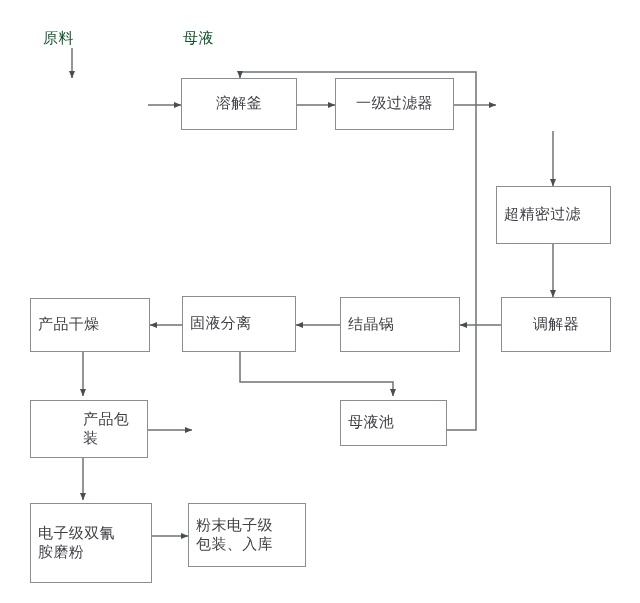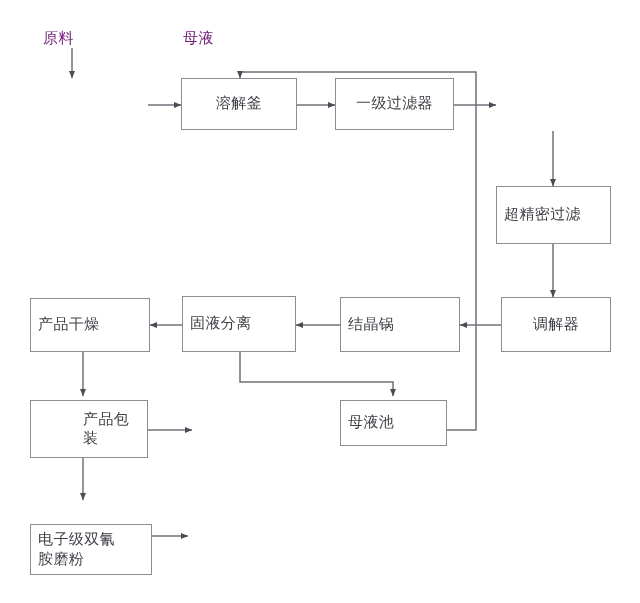--- a/index.html
+++ b/index.html
@@ -47,21 +47,21 @@
     text-align: left;
     white-space: pre-line;
   }
   .node.center .label {
     text-align: center;
     padding: 0 4px;
   }
   .freetext {
     position: absolute;
     font-size: 15px;
-    color: #701a75;
+    color: #14532d;
     letter-spacing: 0.5px;
     line-height: 1;
     z-index: 2;
     white-space: nowrap;
   }
 </style>
 </head>
 <body>
 
 <div id="canvas">
@@ -141,19 +141,23 @@
 
   <div class="node" style="left:30px; top:400px; width:118px; height:58px;padding-left:45px;">
     <span class="label">产品包装</span>
   </div>
 
 
   <div class="node" style="left:340px; top:400px; width:107px; height:46px;">
     <span class="label">母液池</span>
   </div>
 
-  <div class="node" style="left:30px; top:524px; width:122px; height:51px;">
+  <div class="node" style="left:30px; top:503px; width:122px; height:80px;">
     <span class="label">电子级双氰
 胺磨粉</span>
   </div>
 
+  <div class="node" style="left:188px; top:503px; width:118px; height:64px;">
+    <span class="label">粉末电子级
+包装、入库</span>
+  </div>
 
 </div>
 
 </body></html>

